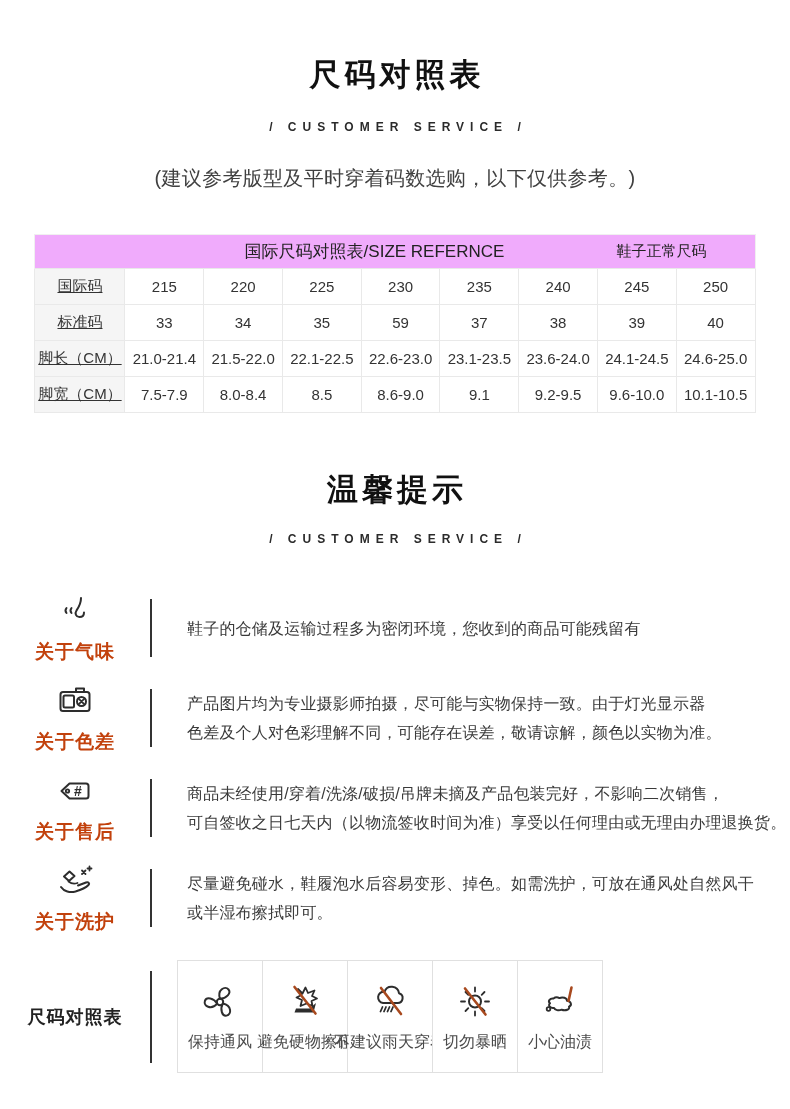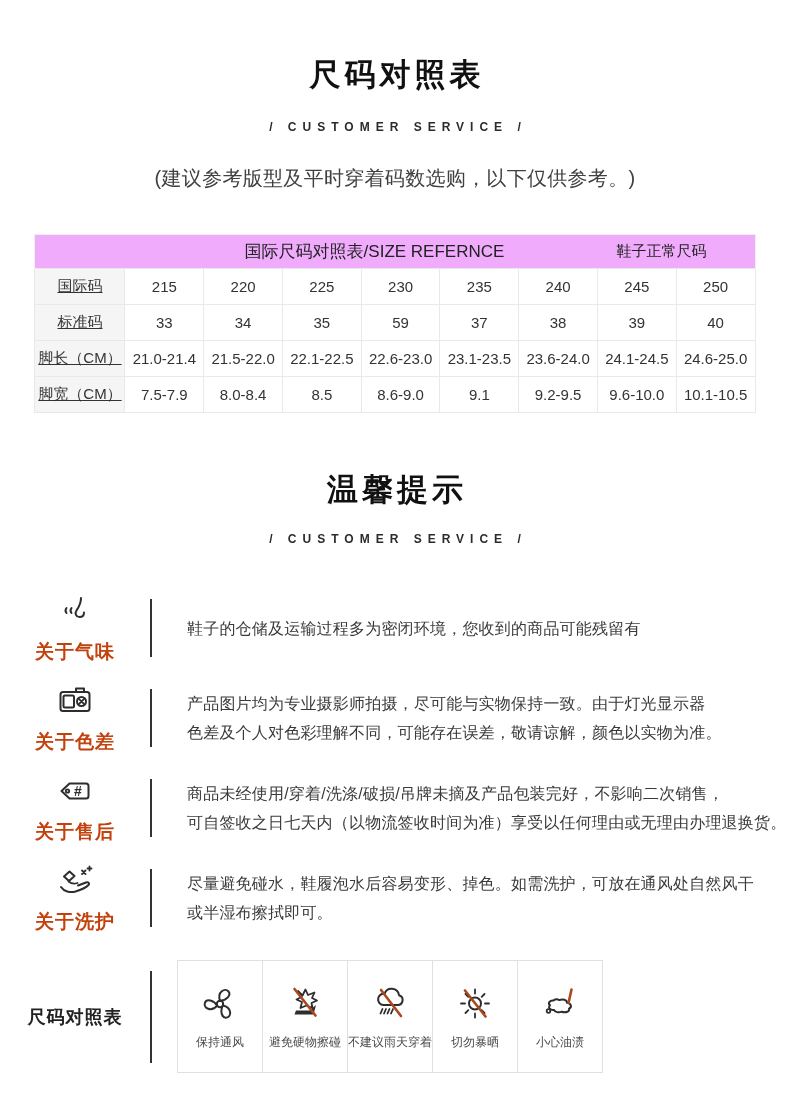--- a/index.html
+++ b/index.html
@@ -27,21 +27,21 @@
   .tip-left{width:150px;display:flex;flex-direction:column;align-items:center;justify-content:center;flex-shrink:0;}
   .tip-label{font-size:19px;font-weight:700;color:#c2410c;margin-top:8px;letter-spacing:1px;}
   .vline{width:2px;background:#333;height:58px;flex-shrink:0;}
   .tip-body{margin-left:35px;font-size:16px;line-height:29px;color:#3a3a3a;letter-spacing:0.2px;}
 
   .care{display:flex;align-items:center;margin-top:17px;}
   .care-left{width:150px;text-align:center;font-size:18px;font-weight:700;color:#222;letter-spacing:1px;flex-shrink:0;}
   .care-vline{width:2px;background:#333;height:92px;flex-shrink:0;}
   .care-boxes{display:flex;margin-left:26px;}
   .care-box{width:84px;height:111px;border:1px solid #e0e0e0;margin-left:-1px;background:#fff;display:flex;flex-direction:column;align-items:center;justify-content:center;}
-  .care-box-label{font-size:12px;color:#4a4a4a;margin-top:11px;white-space:nowrap;}
+  .care-box-label{font-size:16px;color:#4a4a4a;margin-top:11px;white-space:nowrap;}
 
   .icn svg{display:block;}
   .ic{stroke:#2d2d2d;stroke-width:2;fill:none;stroke-linecap:round;stroke-linejoin:round;}
   .ic-thin{stroke:#2d2d2d;stroke-width:1.8;fill:none;stroke-linecap:round;stroke-linejoin:round;}
   .ic-fill{fill:#2d2d2d;stroke:none;}
   .slash{stroke:#a8491e;stroke-width:2.6;stroke-linecap:round;fill:none;}
 </style>
 </head>
 <body>
 

